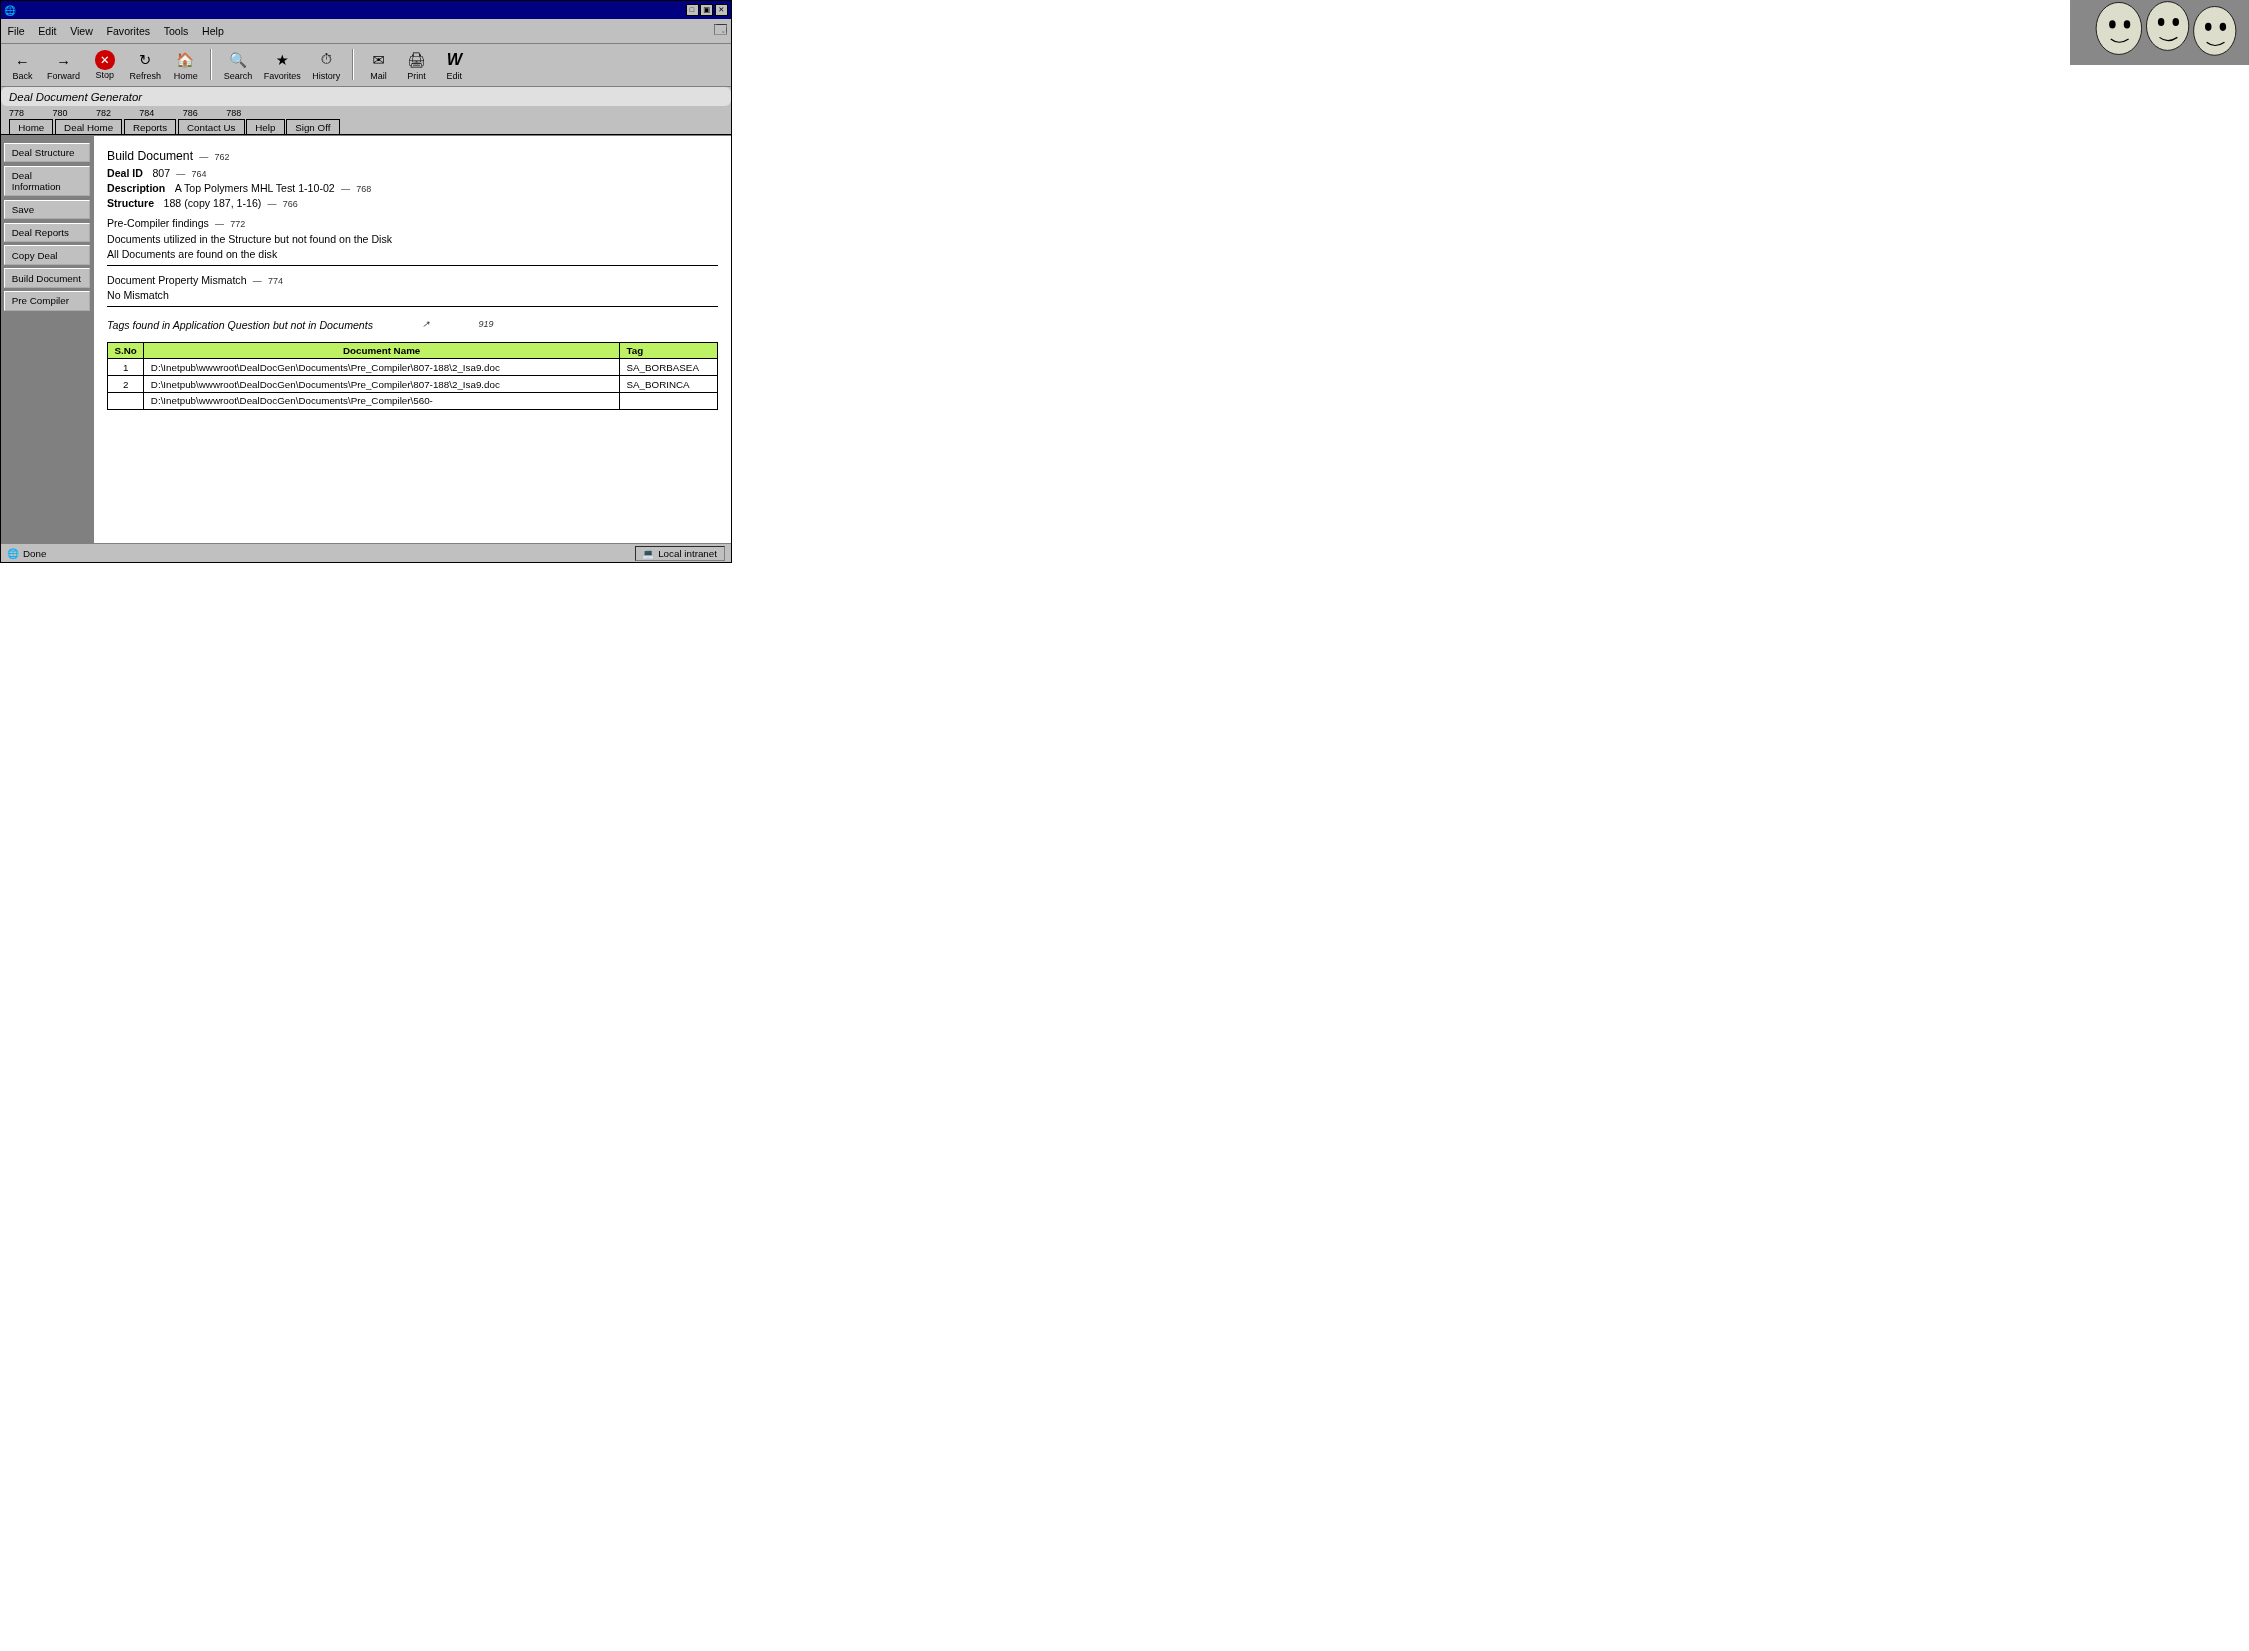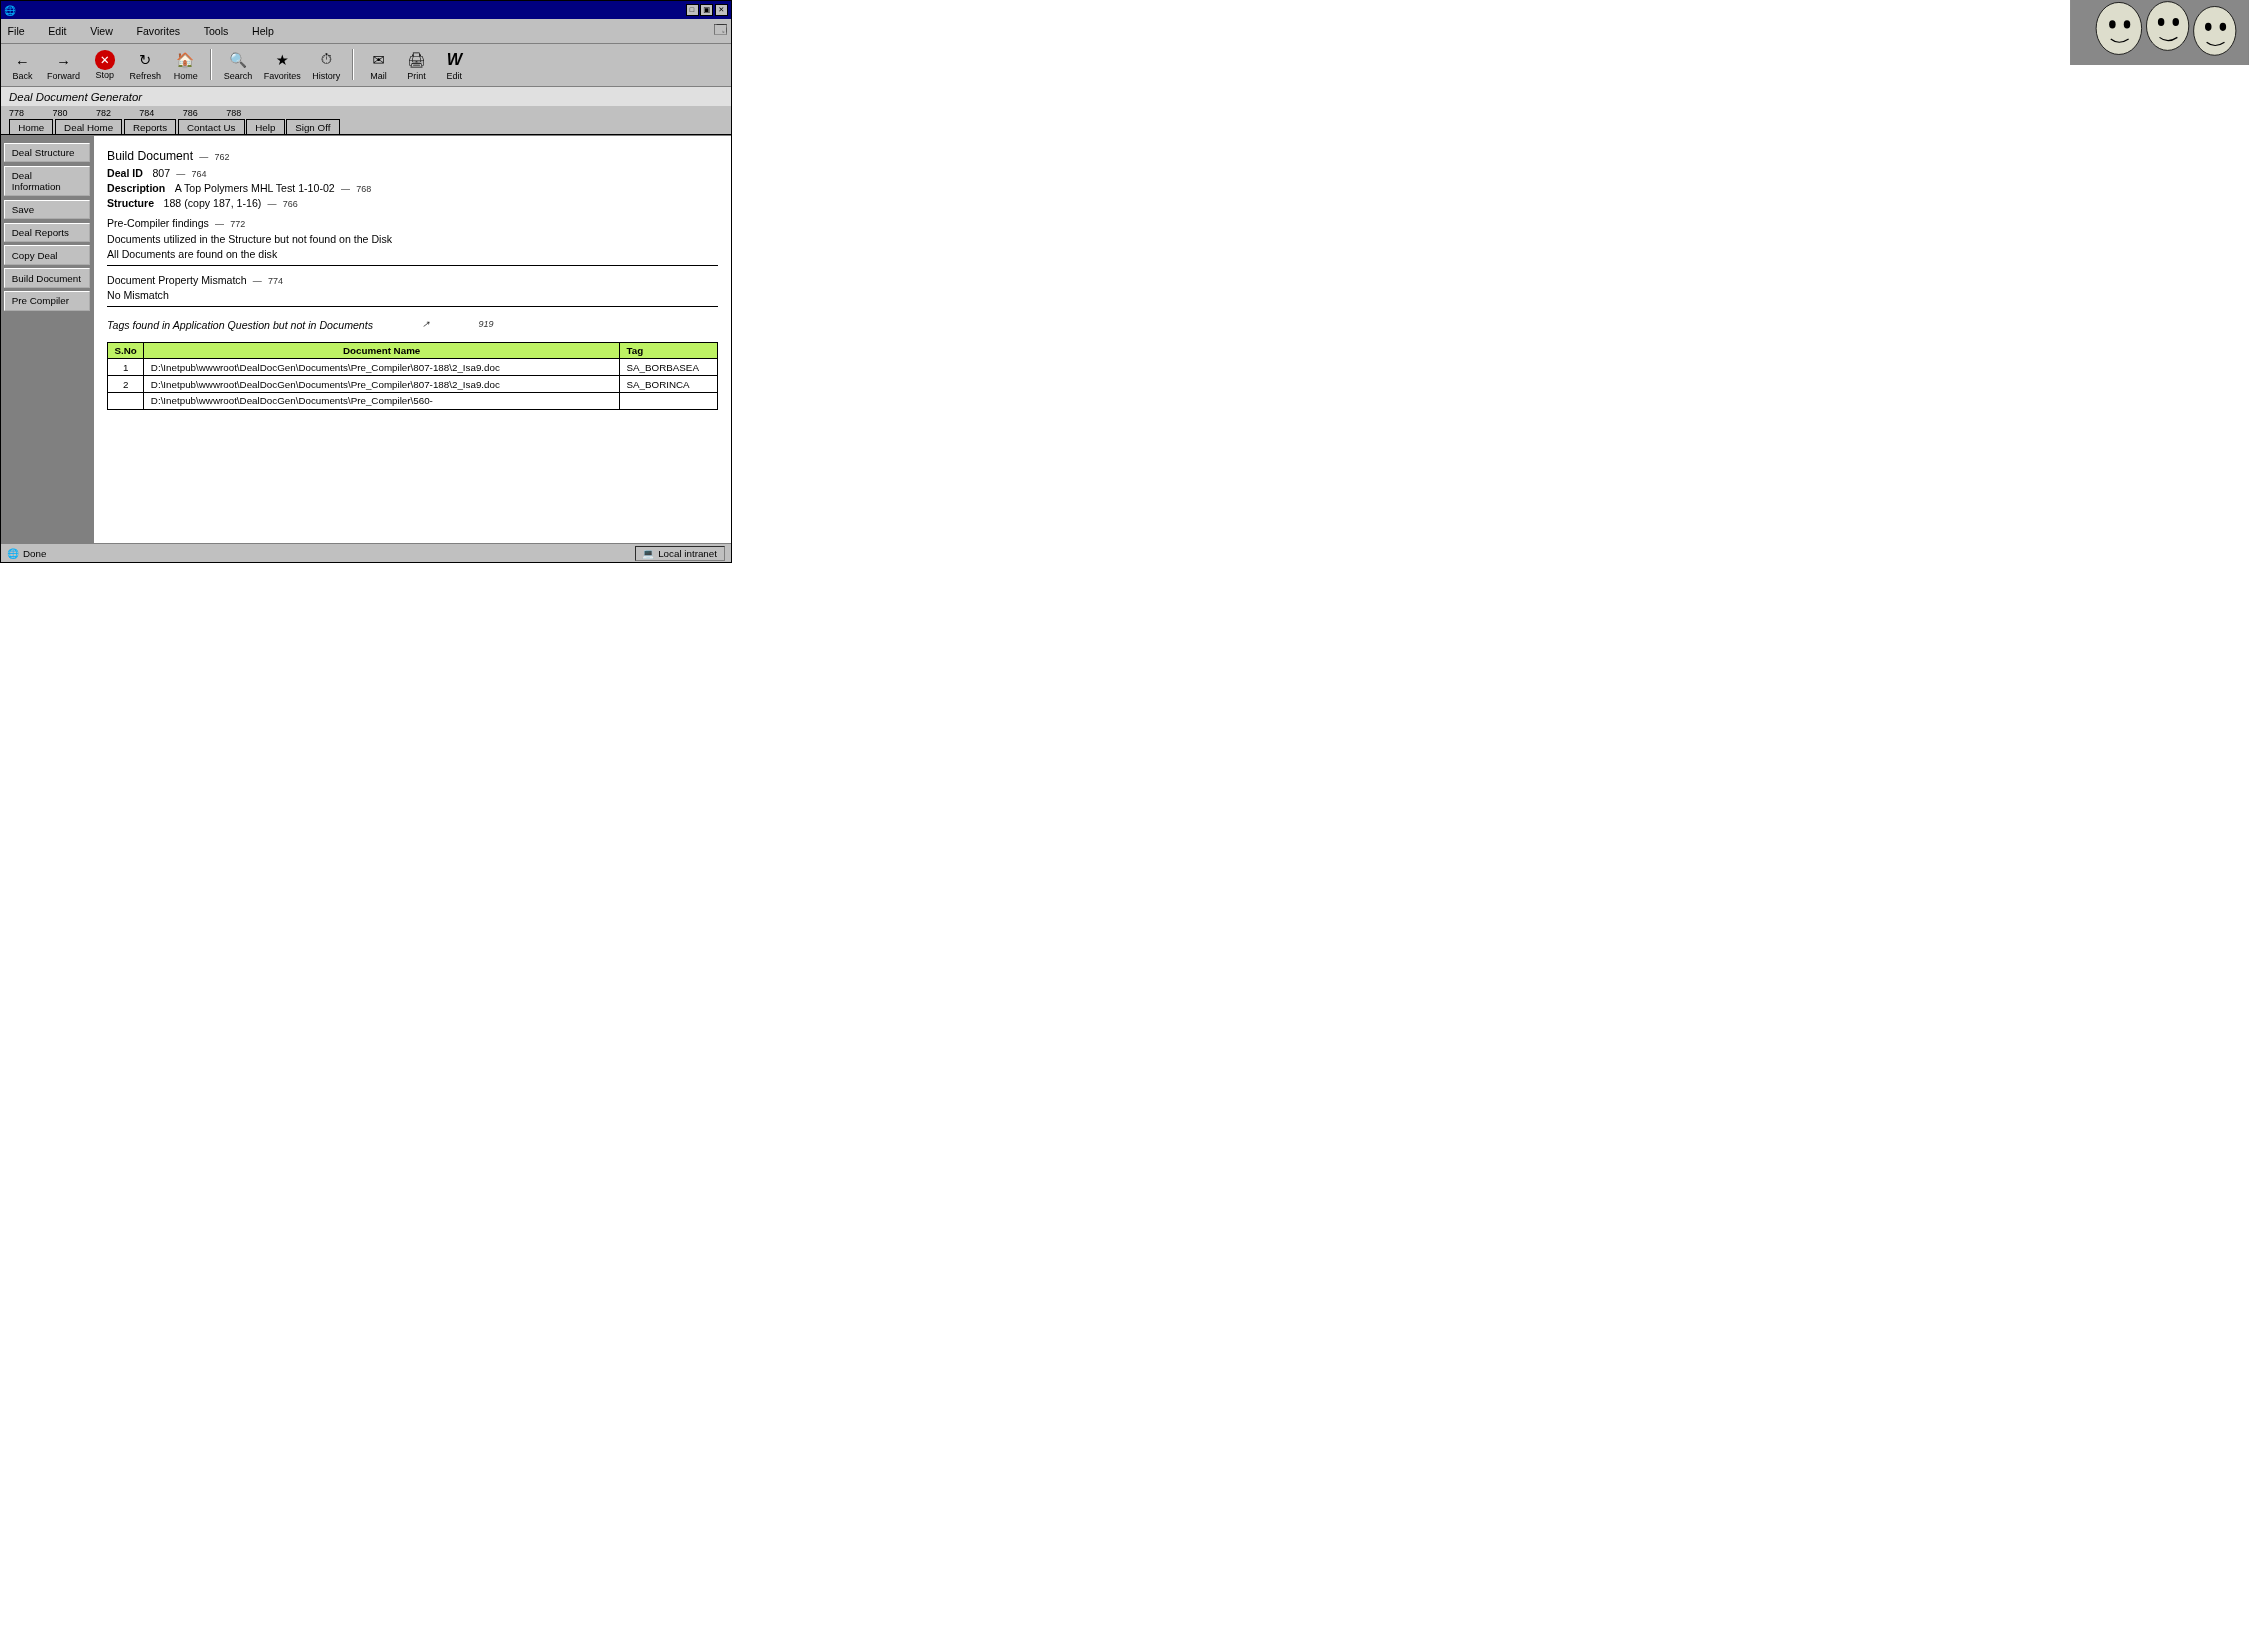--- a/index.html
+++ b/index.html
@@ -27,21 +27,21 @@
       color: #000;
     }
 
     
     .menu-bar {
       background: #c0c0c0;
       display: flex;
       align-items: center;
       border-bottom: 0.8px solid #808080;
       padding: 0.8px 3.3px;
-      gap: 17px;
+      gap: 7px;
       text-align: center;
     }
     .menu-item {
       font-size: 10.6px;
       cursor: pointer;
       padding: 1.6px 3.3px;
     }
 
     
     .toolbar {
@@ -77,20 +77,21 @@
     
     .nav-section {
       background: #c0c0c0;
       border-bottom: 0.8px solid #808080;
     }
     .nav-header {
       display: flex;
       align-items: center;
       padding: 3.3px 8.1px;
       background: #e0e0e0;
+      border-radius: 6px;
     }
     .nav-title {
       font-style: italic;
       font-size: 11.4px;
       color: #000;
     }
     .nav-ruler {
       display: flex;
       align-items: center;
       padding: 1.6px 8.1px;

